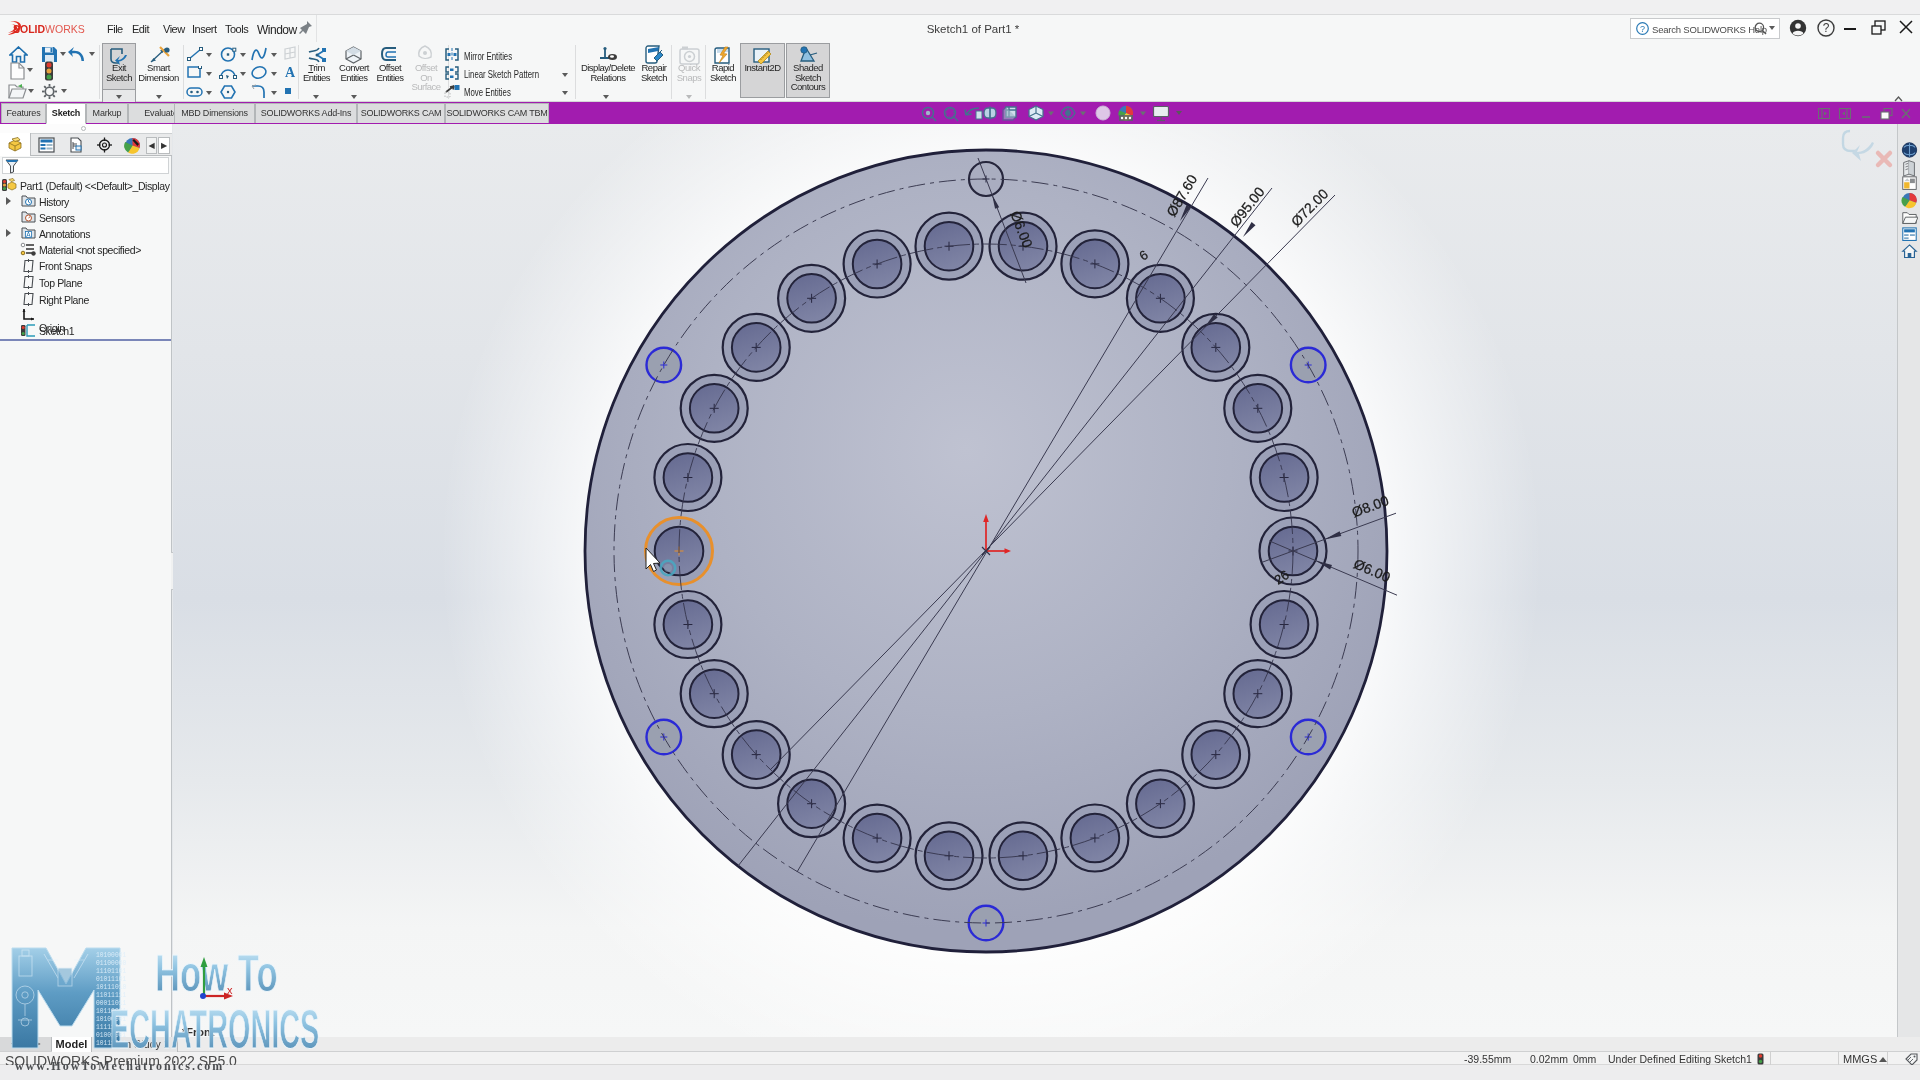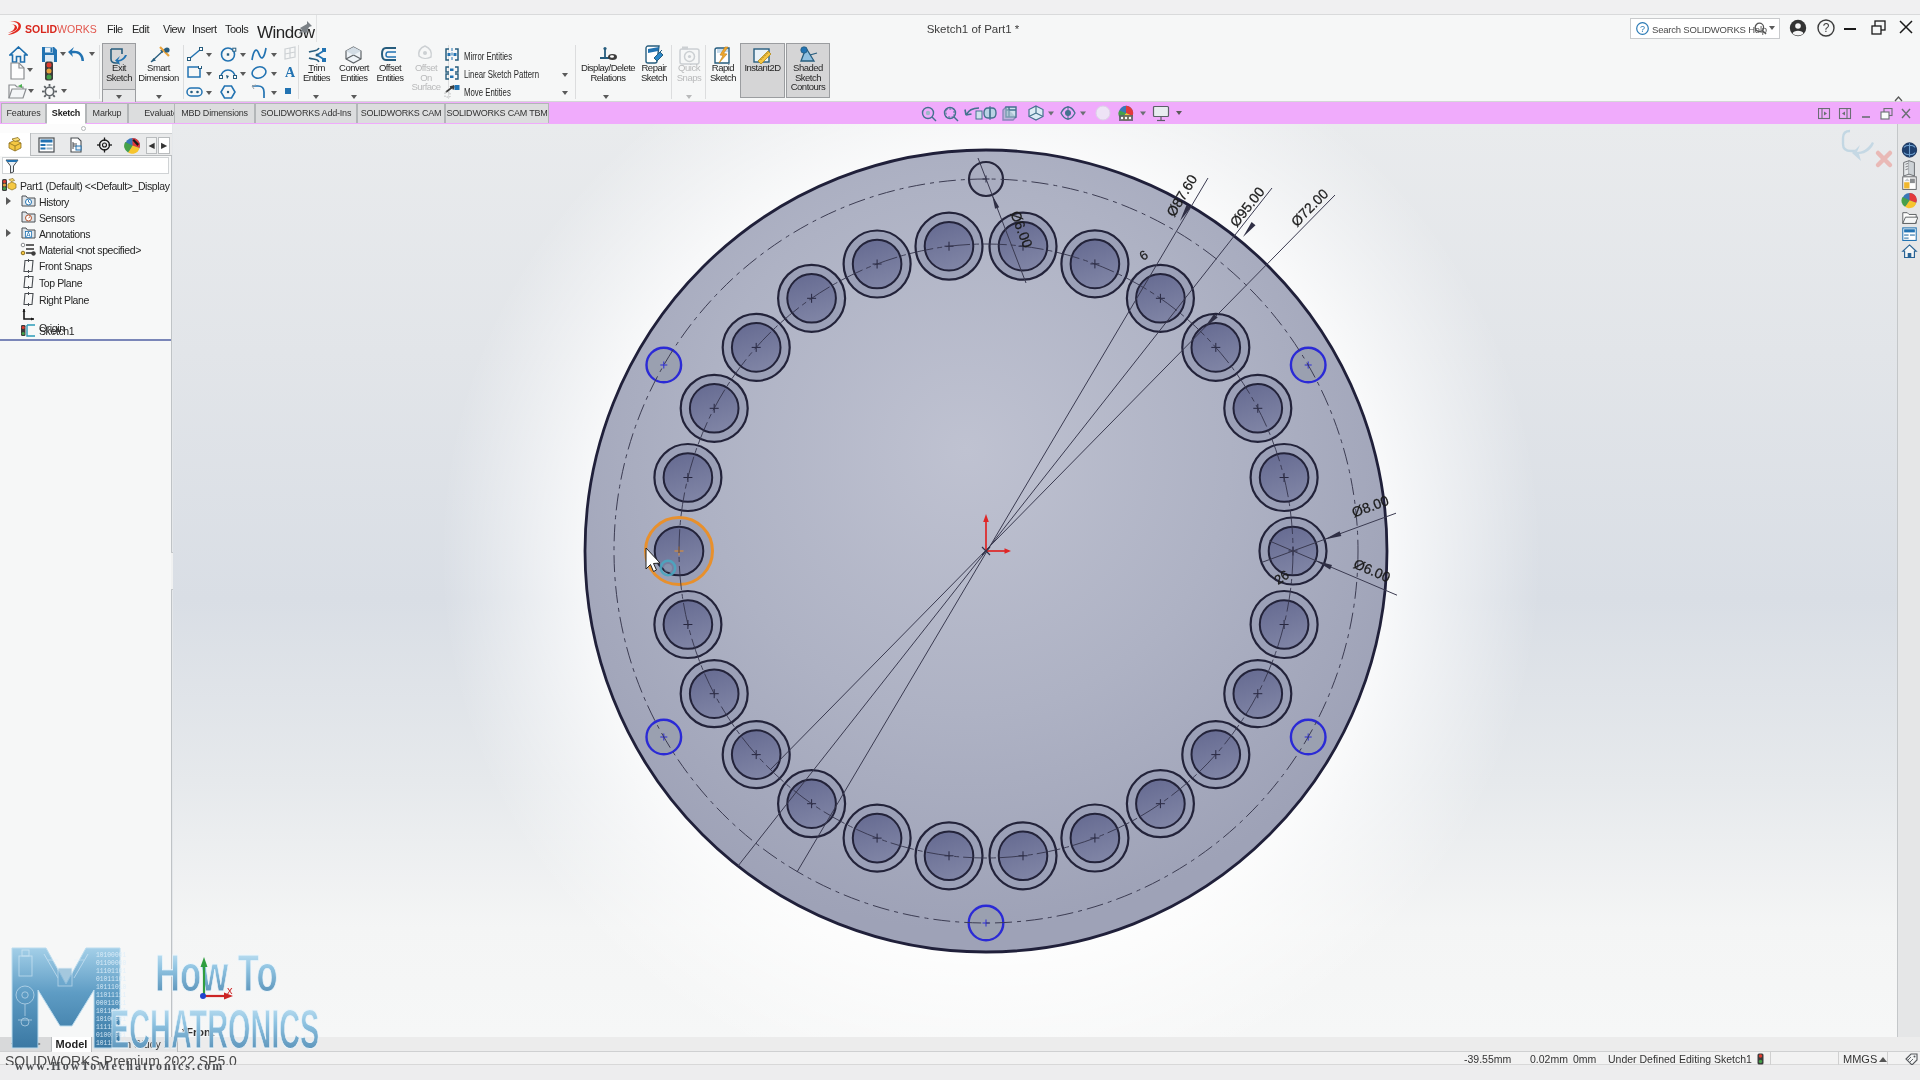--- a/index.html
+++ b/index.html
@@ -2,21 +2,21 @@
 <html><head>
 <meta charset="utf-8">
 <style>
 * { margin:0; padding:0; box-sizing:border-box; }
 html,body { width:1920px; height:1080px; overflow:hidden; font-family:"Liberation Sans", sans-serif; -webkit-font-smoothing:antialiased; }
 body { position:relative; background:#f0f0f0; }
 .abs { position:absolute; }
 #topstrip { left:0; top:0; width:1920px; height:15px; background:#f0f0f1; border-bottom:1px solid #d9dadb; }
 #menubar { left:0; top:15px; width:1920px; height:27px; background:#f6f7f7; }
 #ribbon { left:0; top:42px; width:1920px; height:60px; background:#f6f7f7; border-bottom:1px solid #d5d6d7; }
-#tabband { left:0; top:102px; width:1920px; height:22px; background:#f0abfc; }
+#tabband { left:0; top:102px; width:1920px; height:22px; background:#a21caf; }
 #main { left:0; top:124px; width:1920px; height:913px; background:#e4e7ea; }
 #leftpanel { left:0; top:0px; width:172px; height:913px; background:#f7f8f8; border-right:1px solid #bfc3c6; }
 #viewport { left:173px; top:0px; width:1724px; height:913px; overflow:hidden;
   background:
    radial-gradient(circle 640px at 818px 430px, rgba(255,255,255,0.98) 0%, rgba(255,255,255,0.93) 58%, rgba(255,255,255,0.0) 86%),
    linear-gradient(180deg,#e9ebed 0%, #e2e5e9 25%, #d9dee5 52%, #e6e9ec 72%, #f4f5f5 88%, #f6f7f7 100%);
 }
 #taskstrip { left:1897px; top:0px; width:23px; height:913px; background:#e5e6e7; border-left:1px solid #c4c7c9; }
 #modeltabs { left:0; top:1037px; width:1920px; height:15px; background:#ececec; border-bottom:1px solid #cfd0d1; }
 #statusbar { left:0; top:1052px; width:1920px; height:13px; background:#f2f2f2; border-bottom:1px solid #d8d8d8; }
@@ -30,27 +30,27 @@
 .tab { position:absolute; top:1px; height:20px; background:#dcddde; border:1px solid #b3b6b8; border-bottom:none; font-size:9px; color:#333; text-align:center; line-height:19px; white-space:nowrap; overflow:hidden; letter-spacing:-0.2px; }
 </style>
 </head>
 <body>
 <div id="topstrip" class="abs"></div>
 <div id="menubar" class="abs">
   <svg class="abs" style="left:6px;top:5px" width="17" height="17" viewBox="0 0 17 17">
     <path d="M3 2 C10 1 14 4 12 8 C10 12 4 13 2 15 C9 14 15 11 15 6 C15 2 9 0 3 2 Z" fill="#e22a1f"></path>
     <path d="M4 5 C8 4 10 6 8 9 C6 12 3 12 2 13 C7 12 12 10 11 7 C10 4 7 4 4 5 Z" fill="#e22a1f"></path>
   </svg>
-  <div class="abs" style="left:25px;top:8px;font-size:10.5px;color:#d8271d"><b>SOLID</b><span style="font-weight:400;color:#e2574e">WORKS</span></div>
+  <div class="abs" style="left:13px;top:8px;font-size:10.5px;color:#d8271d"><b>SOLID</b><span style="font-weight:400;color:#e2574e">WORKS</span></div>
   <div class="abs" style="left:107px;top:8px;font-size:11px;color:#262626;letter-spacing:-0.5px">File</div>
   <div class="abs" style="left:132px;top:8px;font-size:11px;color:#262626;letter-spacing:-0.5px">Edit</div>
   <div class="abs" style="left:163px;top:8px;font-size:11px;color:#262626;letter-spacing:-0.5px">View</div>
   <div class="abs" style="left:192px;top:8px;font-size:11px;color:#262626;letter-spacing:-0.5px">Insert</div>
   <div class="abs" style="left:225px;top:8px;font-size:11px;color:#262626;letter-spacing:-0.5px">Tools</div>
-  <div class="abs" style="left:257px;top:8px;font-size:17px;color:#262626;letter-spacing:-0.5px">Window</div>
+  <div class="abs" style="left:257px;top:8px;font-size:12px;color:#262626;letter-spacing:-0.5px">Window</div>
   <svg class="abs" style="left:299px;top:5px" width="14" height="15" viewBox="0 0 14 15">
       <path d="M8 1 L13 6 L10 7 L7 14 L4 11 L1 14 L0 13 L3 10 L1 8 L8 4 Z" fill="#7b8186"></path>
     </svg>
   <div class="abs" style="left:316px;top:0;width:1px;height:27px;background:#e2e3e4"></div>
   <div class="abs" style="left:903px;top:8px;width:140px;text-align:center;font-size:11.5px;color:#3c3c3c">Sketch1 of Part1 *</div>
   <div class="abs" style="left:1630px;top:3px;width:150px;height:21px;background:#fff;border:1px solid #c8cacc"></div>
   <svg class="abs" style="left:1636px;top:7px" width="13" height="13" viewBox="0 0 13 13">
       <circle cx="6.5" cy="6.5" r="5.8" fill="none" stroke="#2a7ab5" stroke-width="1.2"></circle>
       <text x="6.5" y="9.5" font-size="9" text-anchor="middle" fill="#2a7ab5" font-family="Liberation Sans">?</text>
     </svg>

